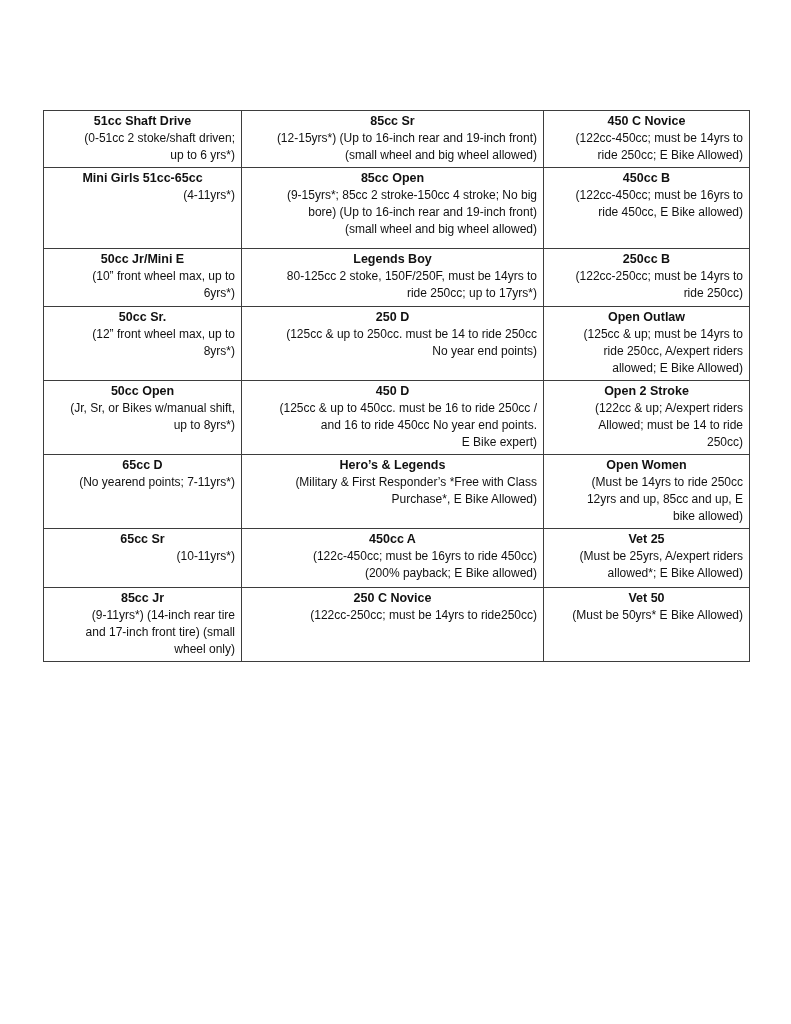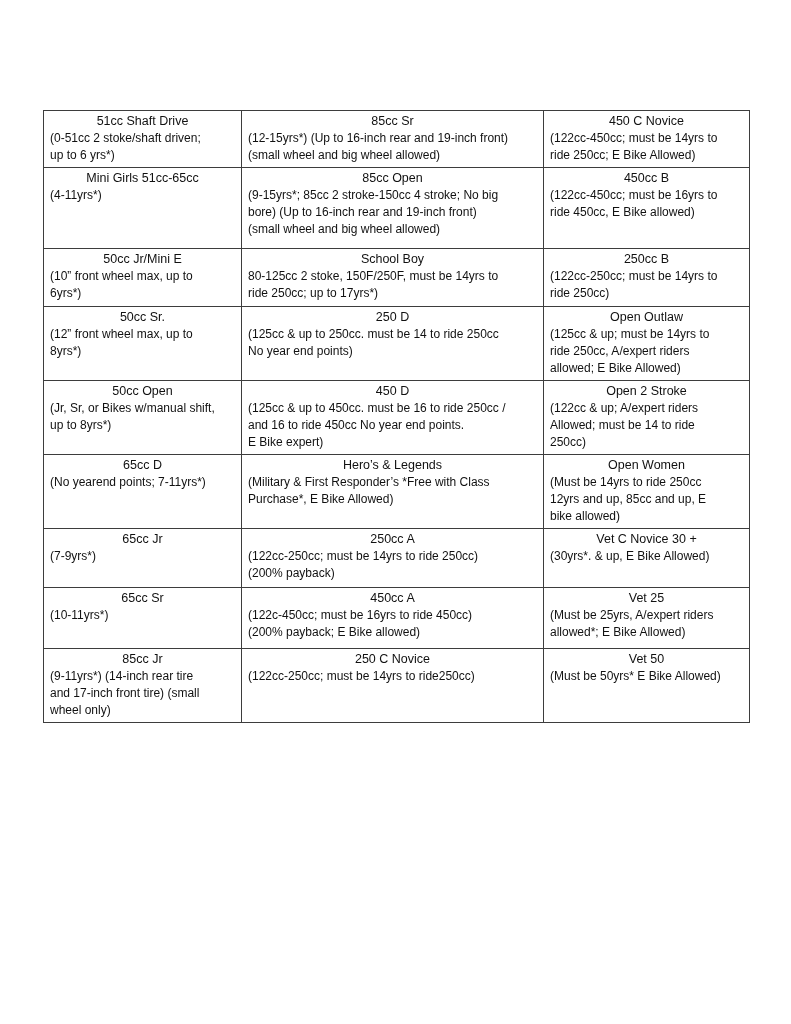--- a/index.html
+++ b/index.html
@@ -26,28 +26,28 @@
   }
   table.class-table td {
     border: 1px solid #3d3d3d;
     vertical-align: top;
     padding: 2px 6px 3px 6px;
     font-size: 12px;
     line-height: 17px;
     overflow: hidden;
   }
   .cell-title {
-    font-weight: normal;
+    font-weight: bold;
     text-align: center;
     font-size: 12.5px;
     line-height: 17px;
     white-space: nowrap;
   }
   .cell-line {
-    text-align: left;
+    text-align: right;
   }
   
   tr:nth-child(1)  { height: 56px; }
   tr:nth-child(2)  { height: 81px; }
   tr:nth-child(3)  { height: 58px; }
   tr:nth-child(4)  { height: 70px; }
   tr:nth-child(5)  { height: 70px; }
   tr:nth-child(6)  { height: 72px; margin-top: 16px; }
   tr:nth-child(7)  { height: 59px; }
   tr:nth-child(8)  { height: 61px; }
@@ -100,21 +100,21 @@
             <div class="cell-line">ride 450cc, E Bike allowed)</div>
           </td>
         </tr>
         <tr>
           <td>
             <div class="cell-title">50cc Jr/Mini E</div>
             <div class="cell-line">(10” front wheel max, up to</div>
             <div class="cell-line">6yrs*)</div>
           </td>
           <td>
-            <div class="cell-title">School Boy</div>
+            <div class="cell-title">Legends Boy</div>
             <div class="cell-line">80-125cc 2 stoke, 150F/250F, must be 14yrs to</div>
             <div class="cell-line">ride 250cc; up to 17yrs*)</div>
           </td>
           <td>
             <div class="cell-title">250cc B</div>
             <div class="cell-line">(122cc-250cc; must be 14yrs to</div>
             <div class="cell-line">ride 250cc)</div>
           </td>
         </tr>
         <tr>
@@ -162,35 +162,20 @@
           <td>
             <div class="cell-title">Hero’s &amp; Legends</div>
             <div class="cell-line">(Military &amp; First Responder’s *Free with Class</div>
             <div class="cell-line">Purchase*, E Bike Allowed)</div>
           </td>
           <td>
             <div class="cell-title">Open Women</div>
             <div class="cell-line">(Must be 14yrs to ride 250cc</div>
             <div class="cell-line">12yrs and up, 85cc and up, E</div>
             <div class="cell-line">bike allowed)</div>
-          </td>
-        </tr>
-        <tr>
-          <td>
-            <div class="cell-title">65cc Jr</div>
-            <div class="cell-line">(7-9yrs*)</div>
-          </td>
-          <td>
-            <div class="cell-title">250cc A</div>
-            <div class="cell-line">(122cc-250cc; must be 14yrs to ride 250cc)</div>
-            <div class="cell-line">(200% payback)</div>
-          </td>
-          <td>
-            <div class="cell-title">Vet C Novice 30 +</div>
-            <div class="cell-line">(30yrs*. &amp; up, E Bike Allowed)</div>
           </td>
         </tr>
         <tr>
           <td>
             <div class="cell-title">65cc Sr</div>
             <div class="cell-line">(10-11yrs*)</div>
           </td>
           <td>
             <div class="cell-title">450cc A</div>
             <div class="cell-line">(122c-450cc; must be 16yrs to ride 450cc)</div>

